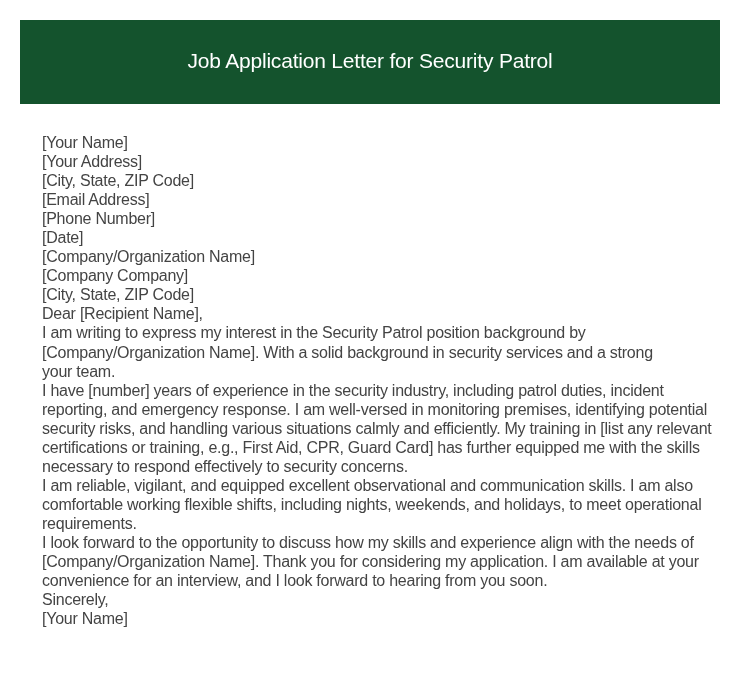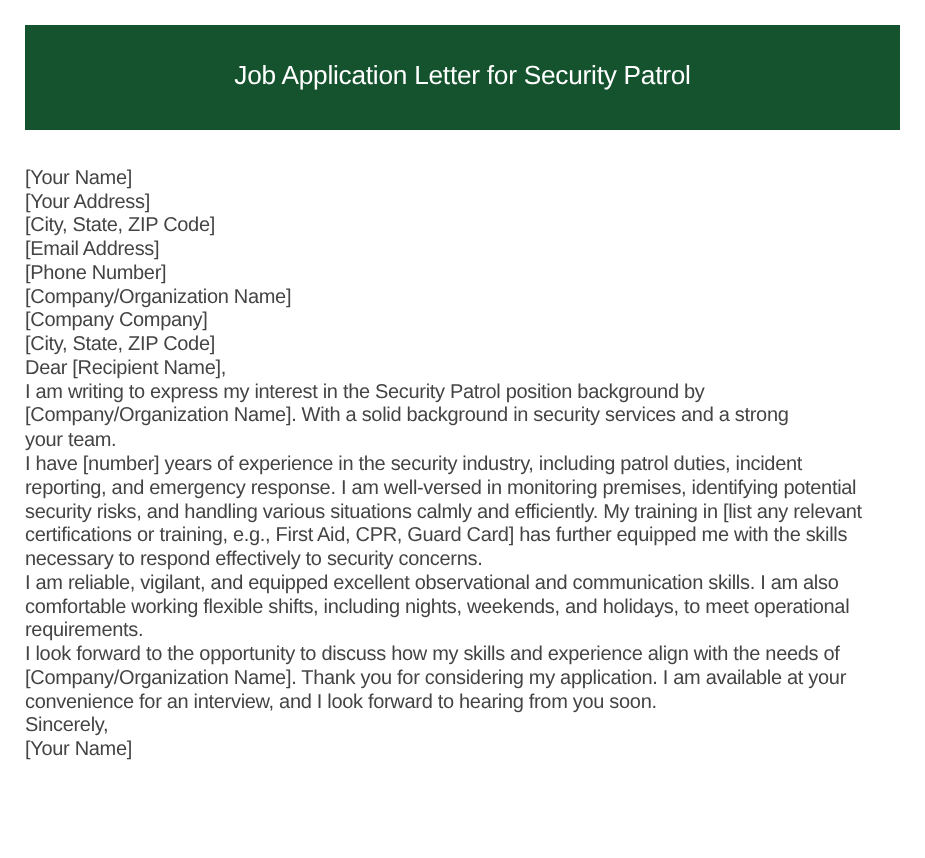--- a/index.html
+++ b/index.html
@@ -40,40 +40,42 @@
       top: 133px;
       width: 715px;
       color: #444444;
       font-size: 16px;
       line-height: 19.05px;
       letter-spacing: -0.25px;
     }
     .line {
       display: block;
       white-space: nowrap;
+      margin-left: 22px;
     }
     .para {
       display: block;
     }
   </style>
 </head>
 <body>
 
 <div class="header">
   <h1 class="header-title">Job Application Letter for Security Patrol</h1>
 </div>
 
 <div class="letter">
   <div>
     <span class="line">[Your Name]</span>
     <span class="line">[Your Address]</span>
     <span class="line">[City, State, ZIP Code]</span>
     <span class="line">[Email Address]</span>
     <span class="line">[Phone Number]</span>
   </div>
+  <span class="line">[Date]</span>
   <div>
     <span class="line">[Company/Organization Name]</span>
     <span class="line">[Company Company]</span>
     <span class="line">[City, State, ZIP Code]</span>
   </div>
   <span class="line">Dear [Recipient Name],</span>
 
   <div class="para">
     <span class="line">I am writing to express my interest in the Security Patrol position background by</span>
     <span class="line">[Company/Organization Name]. With a solid background in security services and a strong</span>

